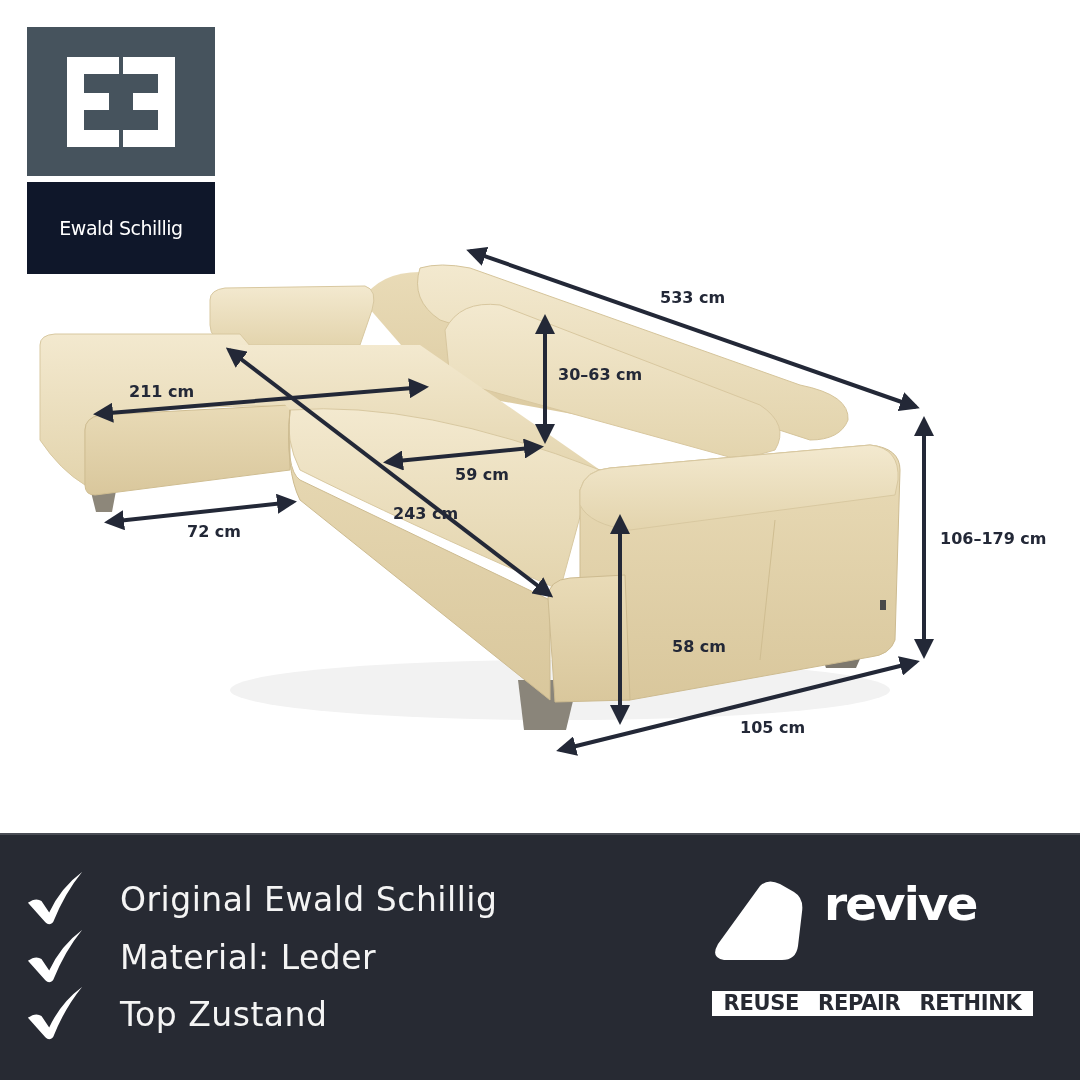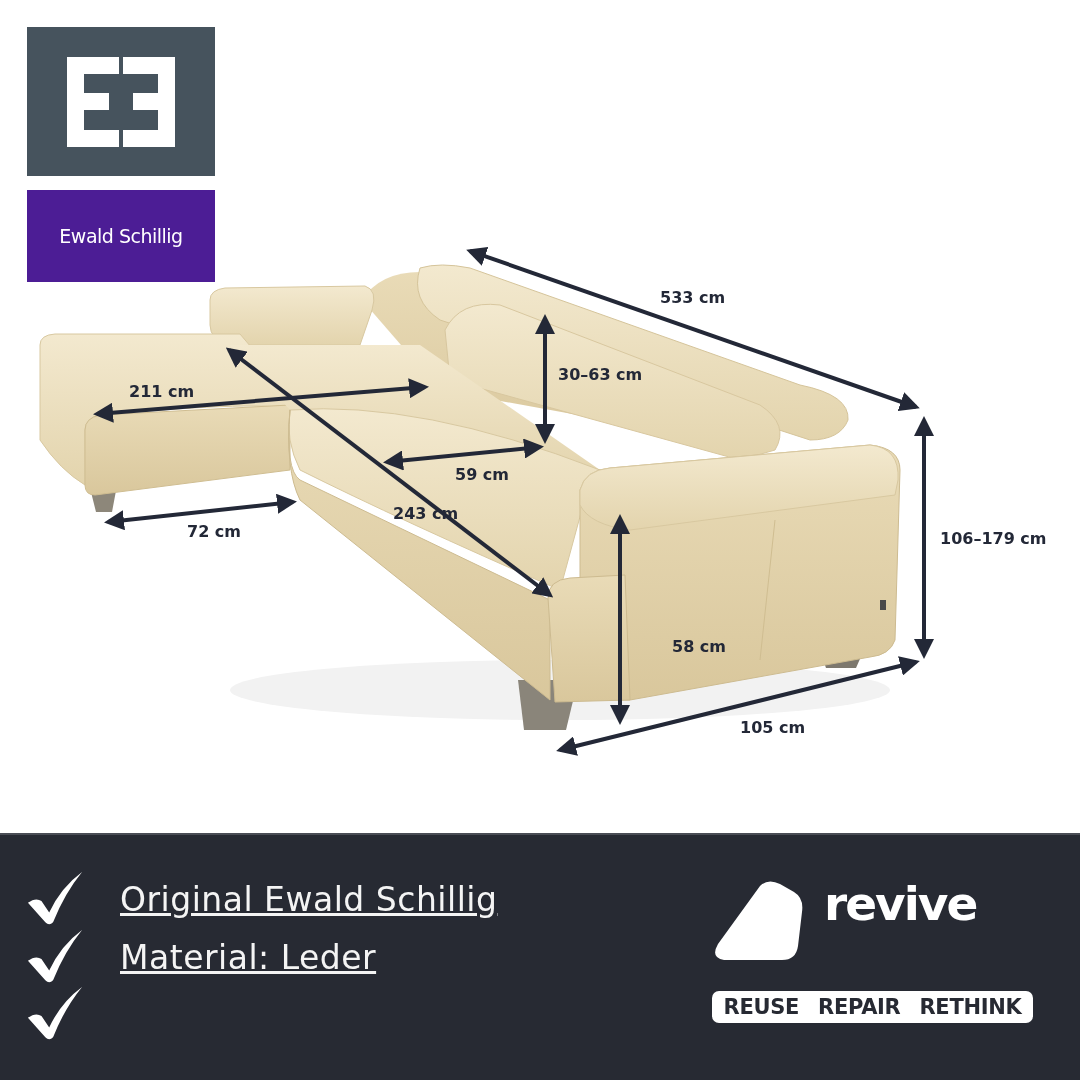--- a/index.html
+++ b/index.html
@@ -1,34 +1,34 @@
 <!DOCTYPE html>
 <html><head>
 <meta charset="utf-8">
 <style>
   * { margin:0; padding:0; box-sizing:border-box; }
   html, body { width:1080px; height:1080px; overflow:hidden; background:#ffffff; }
   body { position:relative; font-family:"Liberation Sans", sans-serif; }
 
   .logo-top { position:absolute; left:27px; top:27px; width:188px; height:149px; background:#46535d; }
-  .logo-bottom { position:absolute; left:27px; top:182px; width:188px; height:92px; background:#4c1d95; display:flex; align-items:center; justify-content:center;margin-top:8px; }
+  .logo-bottom { position:absolute; left:27px; top:182px; width:188px; height:92px; background:#0f172a; display:flex; align-items:center; justify-content:center; }
   .logo-bottom span { color:#ffffff; font-family:"DejaVu Sans", sans-serif; font-size:19px; letter-spacing:-0.5px; }
   .logo-mark { position:absolute; left:40px; top:30px; }
 
   .scene { position:absolute; left:0; top:0; width:1080px; height:830px; }
   .dim-label { position:absolute; font-family:"DejaVu Sans", sans-serif; font-weight:bold; font-size:16px; color:#232837; white-space:nowrap; }
 
   .bottom-band { position:absolute; left:0; top:833px; width:1080px; height:247px; background:#272a33; border-top:2px solid #4a4d55; }
   .feature { position:absolute; left:26px; display:flex; align-items:center; }
   .feature .check { width:58px; height:58px; }
-  .feature .text { margin-left:36px; color:#f4f4f4; font-family:"DejaVu Sans", sans-serif; font-size:33px; font-weight:normal; letter-spacing:0.5px;text-decoration:underline; }
+  .feature .text { margin-left:36px; color:#f4f4f4; font-family:"DejaVu Sans", sans-serif; font-size:33px; font-weight:normal; letter-spacing:0.5px; }
 
   .revive-wrap { position:absolute; left:712px; top:878px; width:330px; }
   .revive-word { position:absolute; left:112px; top:-2px; color:#ffffff; font-family:"DejaVu Sans", sans-serif; font-weight:bold; font-size:47px; letter-spacing:-2px; }
-  .tagline { position:absolute; left:712px; top:991px; width:321px; height:32px; background:#ffffff; display:flex; align-items:center; justify-content:center; font-family:"DejaVu Sans", sans-serif; font-size:21px; color:#272a33; letter-spacing:-0.3px;border-radius:7px; }
+  .tagline { position:absolute; left:712px; top:991px; width:321px; height:25px; background:#ffffff; display:flex; align-items:flex-start; justify-content:center; font-family:"DejaVu Sans", sans-serif; font-size:21px; color:#272a33; letter-spacing:-0.3px; }
   .tagline b { font-weight:bold; }
   .tagline .light { font-weight:bold; margin:0 19px; }
 </style>
 </head>
 <body>
 
 <div class="logo-top">
   <svg class="logo-mark" width="108" height="90" viewBox="0 0 108 90">
     <path fill="#ffffff" d="M0 0 H52 V17 H17 V36 H42 V53 H17 V73 H52 V90 H0 Z"></path>
     <path fill="#ffffff" d="M108 0 H56 V17 H91 V36 H66 V53 H91 V73 H56 V90 H108 Z"></path>
@@ -117,20 +117,21 @@
 <div class="feature" style="top:928px;">
   <svg class="check" viewBox="0 0 60 60">
     <path d="M2 34 Q10 28 16 32 L24 44 Q36 18 58 2 Q40 24 28 54 Q24 58 20 54 Z" fill="#ffffff"></path>
   </svg>
   <span class="text">Material: Leder</span>
 </div>
 <div class="feature" style="top:985px;">
   <svg class="check" viewBox="0 0 60 60">
     <path d="M2 34 Q10 28 16 32 L24 44 Q36 18 58 2 Q40 24 28 54 Q24 58 20 54 Z" fill="#ffffff"></path>
   </svg>
+  <span class="text">Top Zustand</span>
 </div>
 
 <div class="revive-wrap">
   <svg width="92" height="82" viewBox="0 0 92 82" style="position:absolute;left:0;top:2px;">
     <path d="M48 6 Q56 -2 68 4 L82 12 Q92 18 90 32 L86 66 Q84 80 70 80 L12 80 Q-2 78 6 64 Z" fill="#ffffff"></path>
   </svg>
   <span class="revive-word">revive</span>
 </div>
 <div class="tagline">
   <b>REUSE</b>

